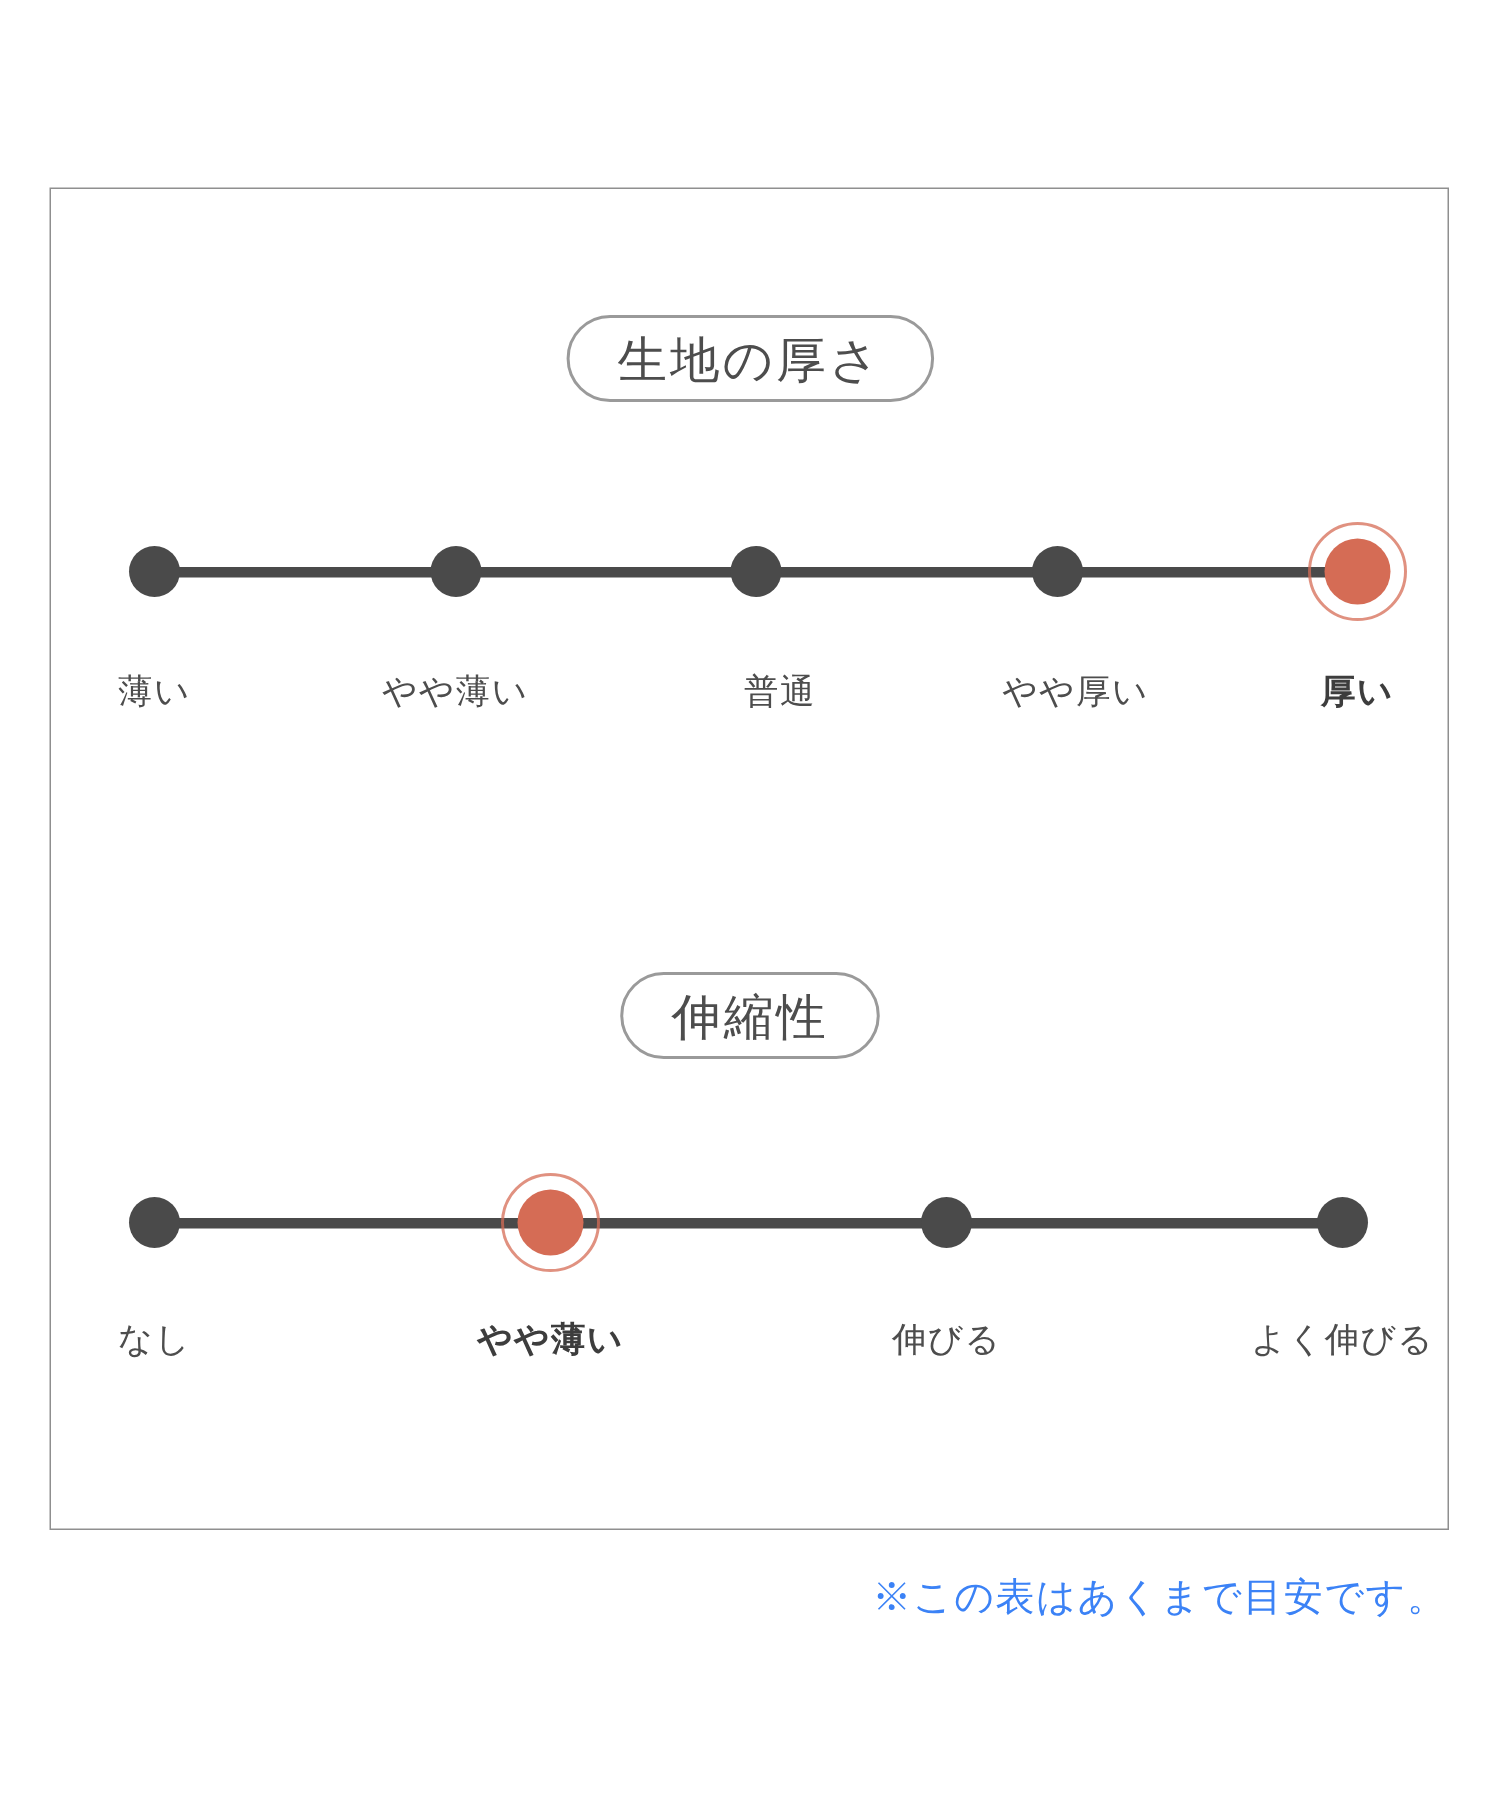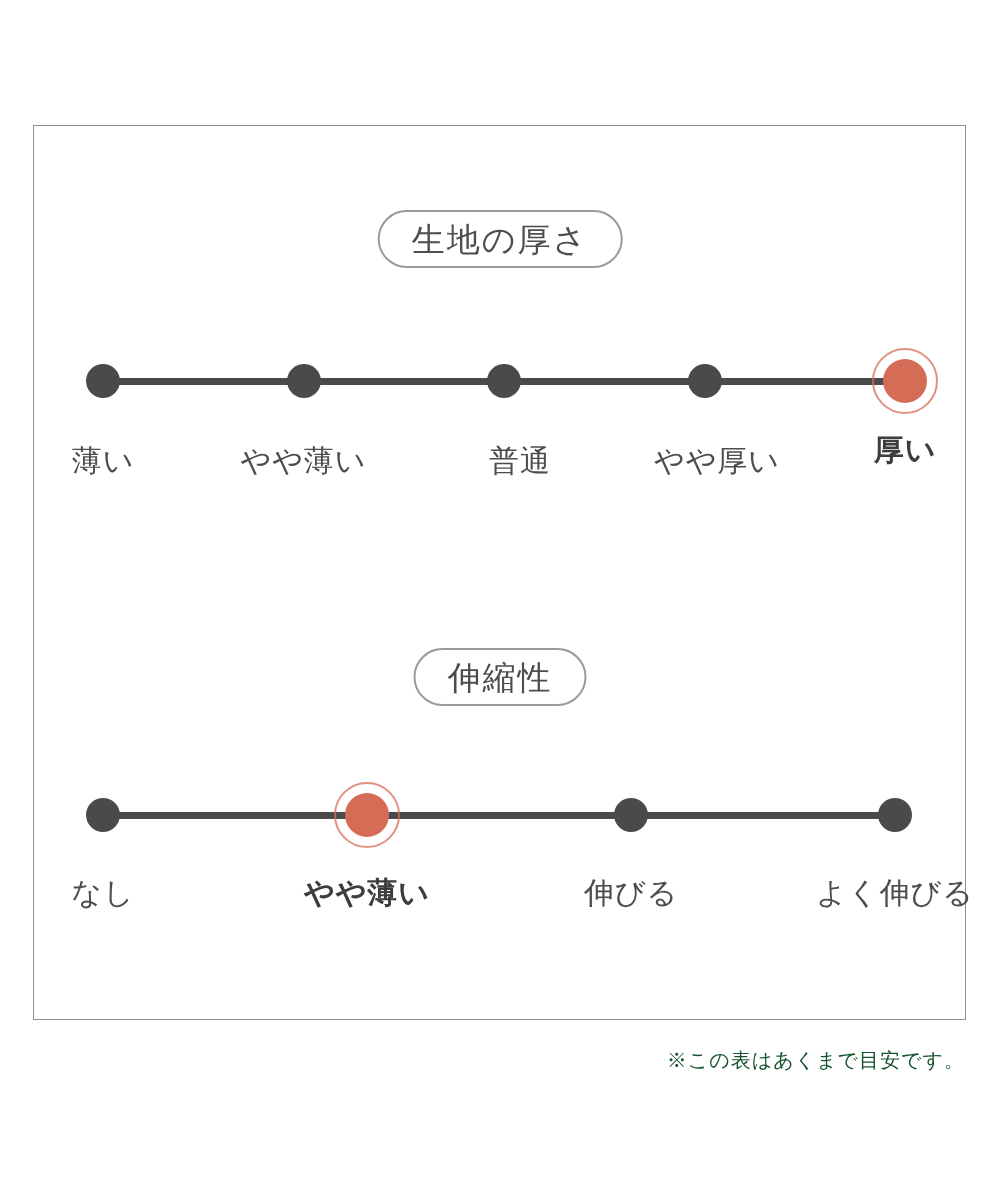--- a/index.html
+++ b/index.html
@@ -60,57 +60,57 @@
     content: "";
     position: absolute;
     inset: -11px;
     border: 2px solid var(--accent, #d56c55);
     border-radius: 50%;
     opacity: 0.75;
   }
   .opt-label {
     position: absolute;
     transform: translate(-50%, -50%);
-    font-size: 30px;
+    font-size: 23px;
     letter-spacing: 1px;
     color: var(--text, #4d4d4d);
     white-space: nowrap;
   }
   .opt-label.selected {
     font-weight: bold;
     color: #3d3d3d;
   }
   .footnote {
     position: absolute;
     right: 35px;
     top: 1047px;
-    font-size: 20px;
+    font-size: 26px;
     letter-spacing: 1px;
-    color: #14532d;
+    color: #3b82f6;
     white-space: nowrap;
   }
 </style>
 </head>
 <body>
 
 <div class="page" style="--accent: #d56c55; --dot: #4a4a4a; --line: #4a4a4a; --text: #4d4d4d; --pill-border: #9a9a9a; --frame-border: #8f8f8f;">
   <div class="frame"></div>
   <div id="scales-root">
       <div class="pill" style="top: 210px;"><span>生地の厚さ</span></div>
       <div class="track" style="left: 103px; width: 802px; top: 377.5px;"></div>
       <div class="dot" style="left: 103px; top: 381px;"></div>
       <div class="opt-label" style="left: 103px; top: 461px;">薄い</div>
       <div class="dot" style="left: 303.5px; top: 381px;"></div>
       <div class="opt-label" style="left: 303.5px; top: 461px;">やや薄い</div>
       <div class="dot" style="left: 504px; top: 381px;"></div>
       <div class="opt-label" style="left: 504px; top: 461px; margin-left: 16px;">普通</div>
       <div class="dot" style="left: 704.5px; top: 381px;"></div>
       <div class="opt-label" style="left: 717px; top: 461px;">やや厚い</div>
       <div class="dot selected" style="left: 905px; top: 381px;"></div>
-      <div class="opt-label selected" style="left: 905px; top: 450px;">厚い</div>
+      <div class="opt-label selected" style="left: 905px; top: 461px;">厚い</div>
       <div class="pill" style="top: 648px;"><span>伸縮性</span></div>
       <div class="track" style="left: 103px; width: 792px; top: 811.5px;"></div>
       <div class="dot" style="left: 103px; top: 815px;"></div>
       <div class="opt-label" style="left: 103px; top: 893px; font-family: Liberation Serif, serif;">なし</div>
       <div class="dot selected" style="left: 367px; top: 815px;"></div>
       <div class="opt-label selected" style="left: 367px; top: 893px;">やや薄い</div>
       <div class="dot" style="left: 631px; top: 815px;"></div>
       <div class="opt-label" style="left: 631px; top: 893px;">伸びる</div>
       <div class="dot" style="left: 895px; top: 815px;"></div>
       <div class="opt-label" style="left: 895px; top: 893px; text-align: right;">よく伸びる</div>

